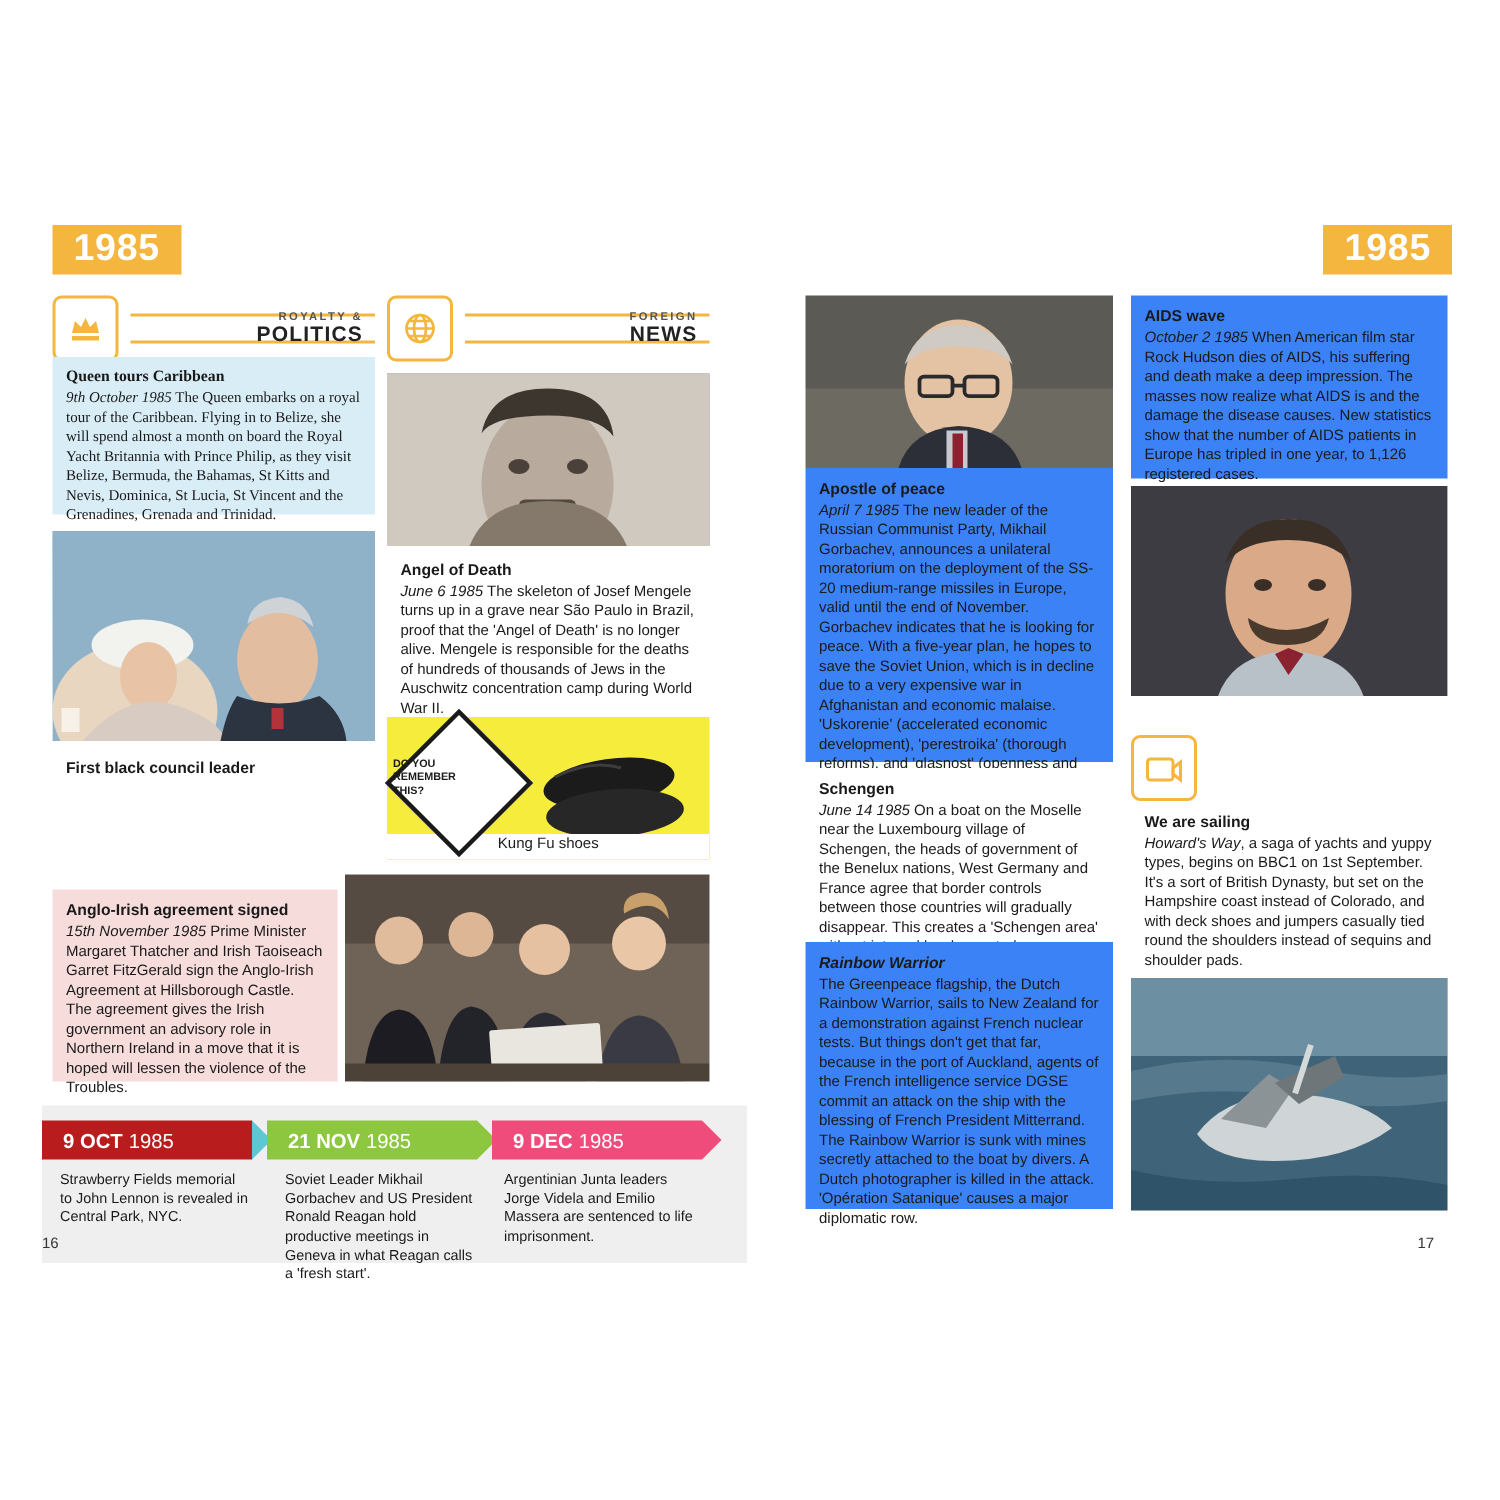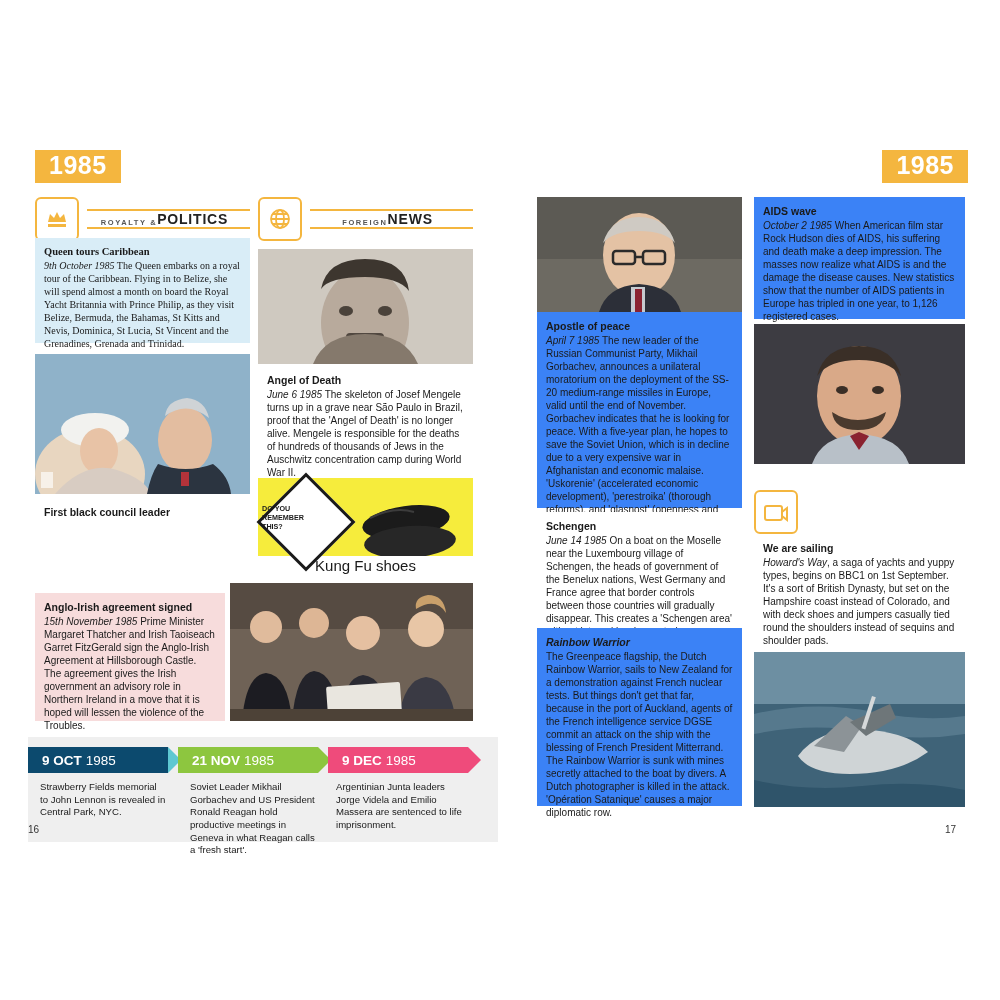--- a/index.html
+++ b/index.html
@@ -6,46 +6,46 @@
   body{width:1000px;height:1000px;background:#ffffff;font-family:"Liberation Sans",sans-serif;color:#1a1a1a;position:relative;overflow:hidden;}
 
   
   .year-tab{position:absolute;background:#f4b63f;color:#ffffff;font-weight:bold;font-size:25px;letter-spacing:0.5px;padding:3px 14px 5px 14px;line-height:1;}
   .year-left{left:35px;top:150px;}
   .year-right{right:32px;top:150px;}
 
   
   .sec-head{position:absolute;display:flex;align-items:center;}
   .sec-badge{width:40px;height:40px;border:2px solid #f4b63f;border-radius:6px;display:flex;align-items:center;justify-content:center;color:#f4b63f;flex:none;}
-  .sec-rule{flex:1;border-top:2px solid #f4b63f;border-bottom:2px solid #f4b63f;height:20px;margin-left:8px;display:flex;flex-direction:row;justify-content:center;align-items:flex-end;padding-right:8px;box-sizing:border-box;}
+  .sec-rule{flex:1;border-top:2px solid #f4b63f;border-bottom:2px solid #f4b63f;height:20px;margin-left:8px;display:flex;flex-direction:column;justify-content:center;align-items:flex-end;padding-right:8px;box-sizing:border-box;}
   .sec-rule .l1{font-size:7.5px;letter-spacing:1.6px;color:#555;font-weight:bold;line-height:1.1;}
   .sec-rule .l2{font-size:14px;letter-spacing:0.8px;color:#222;font-weight:bold;line-height:1.1;}
   .ent-head{position:absolute;display:flex;align-items:center;}
   .ent-rule{flex:1;border-top:2px solid #f4b63f;border-bottom:2px solid #f4b63f;height:30px;margin-left:8px;display:flex;align-items:center;justify-content:flex-end;padding-right:6px;box-sizing:border-box;}
   .ent-rule span{font-size:19px;font-weight:bold;letter-spacing:0.5px;color:#222;}
 
   
   .blk{position:absolute;box-sizing:border-box;padding:8px 9px 9px 9px;}
   .blk h4{margin:0 0 2px 0;font-size:10.5px;font-weight:bold;}
   .blk p{margin:0;font-size:10px;line-height:1.30;text-align:left;}
   .blk p i{font-style:italic;}
   .blue{background:#d9edf7;}
   .pink{background:#f7dcdc;}
   .yellow{background:#3b82f6;}
   .white{background:#ffffff;}
 
   
   .photo{position:absolute;overflow:hidden;background:#888;}
-  .cap{position:absolute;font-size:15px;text-align:center;}
+  .cap{position:absolute;font-size:10px;text-align:center;}
 
   
   .tl-wrap{position:absolute;left:28px;top:737px;width:470px;height:105px;background:#efefef;}
   .tl-arrow{position:absolute;height:26px;display:flex;align-items:center;padding-left:14px;box-sizing:border-box;color:#ffffff;font-size:13.5px;font-weight:bold;}
   .tl-arrow::after{content:"";position:absolute;right:-13px;top:0;width:0;height:0;border-top:13px solid transparent;border-bottom:13px solid transparent;}
-  .tl-a1{background:#0c4a6e;left:28px;top:747px;width:140px;}
+  .tl-a1{background:#b91c1c;left:28px;top:747px;width:140px;}
   .tl-a1::after{border-left:13px solid #5ec8d2;}
   .tl-a2{background:#8dc63f;left:178px;top:747px;width:140px;}
   .tl-a2::after{border-left:13px solid #8dc63f;}
   .tl-a3{background:#ef4b7b;left:328px;top:747px;width:140px;}
   .tl-a3::after{border-left:13px solid #ef4b7b;}
   .tl-arrow .yr{font-weight:normal;margin-left:4px;}
   .tl-txt{position:absolute;font-size:9.6px;line-height:1.32;width:126px;}
 
   .folio{position:absolute;font-size:10px;color:#333;}
 

